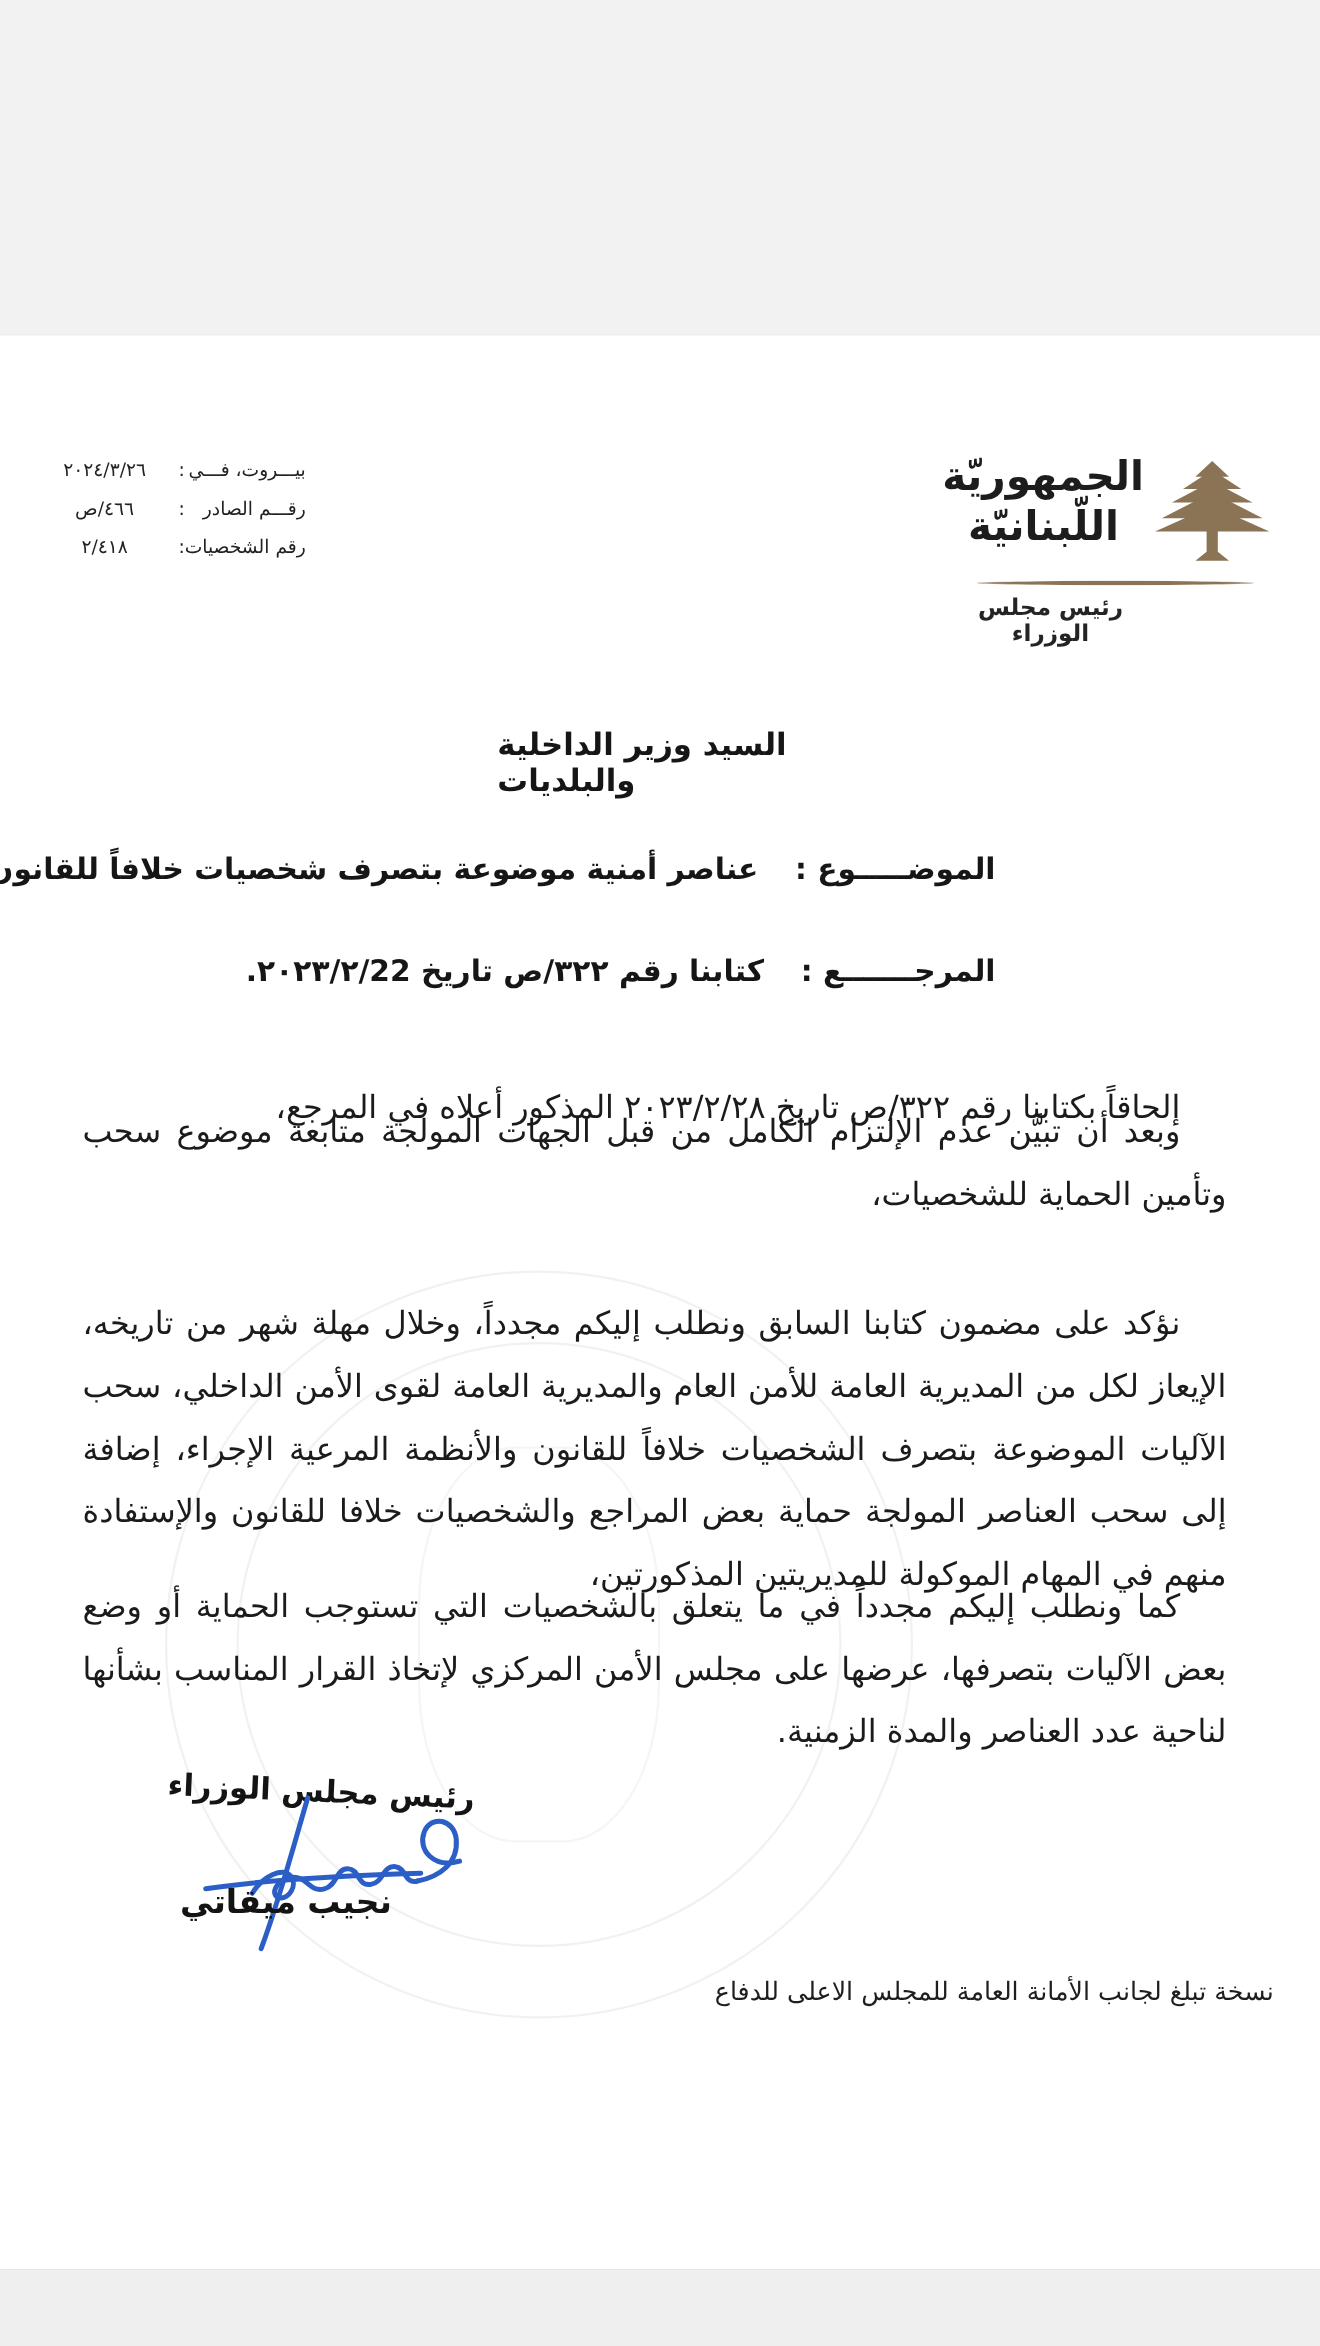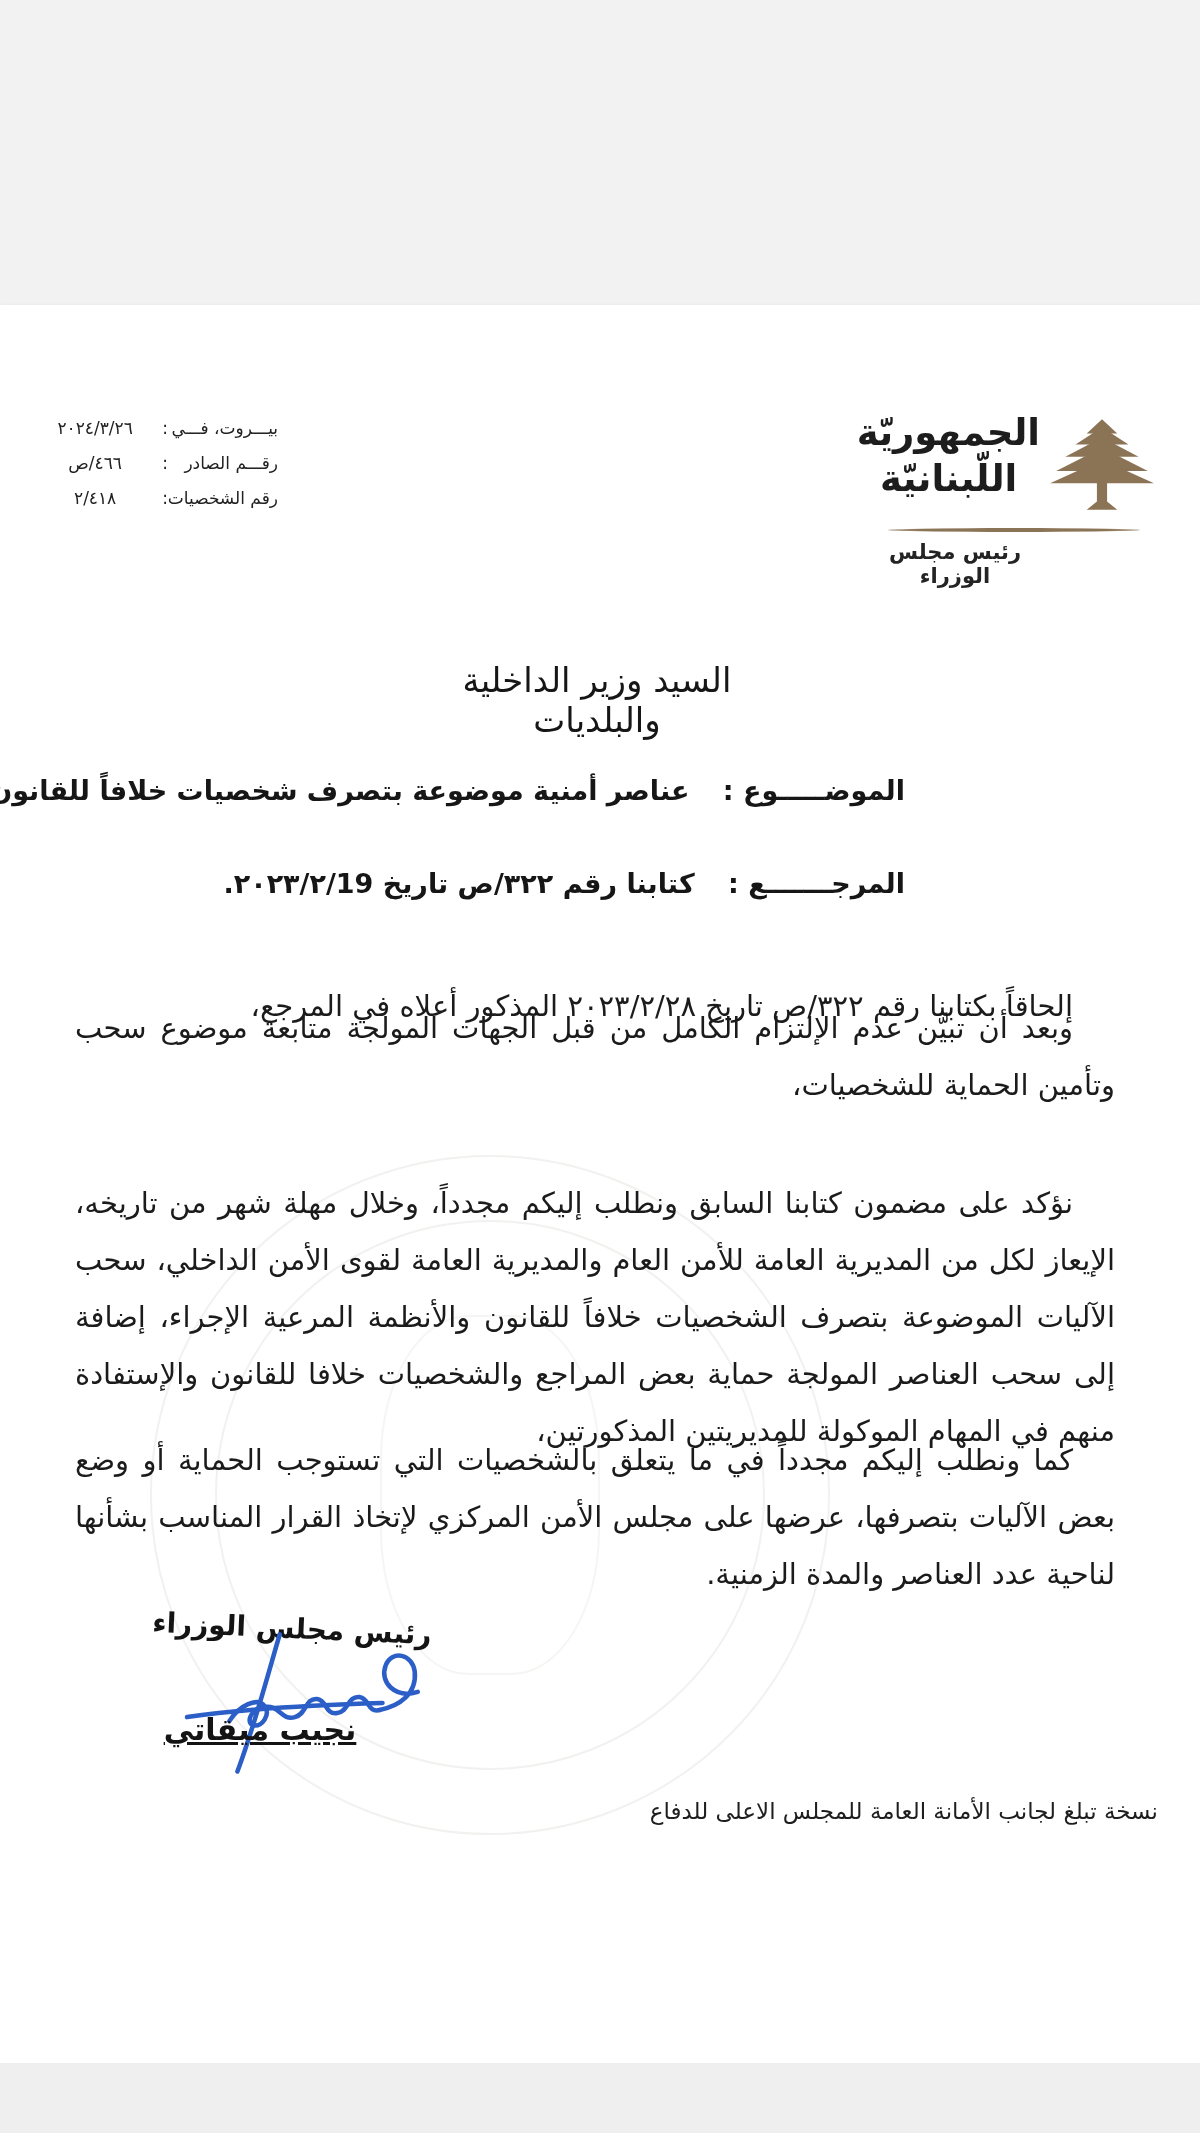--- a/index.html
+++ b/index.html
@@ -27,40 +27,40 @@
   .logo{position:absolute;left:878px;top:402px;width:302px;height:180px;}
   .calli{position:absolute;right:140px;top:8px;width:160px;text-align:left;direction:rtl;
          font-weight:bold;font-size:37px;line-height:46px;color:#1d1d1d;}
   .cedar{position:absolute;right:22px;top:14px;width:112px;height:102px;}
   .logo-divider{position:absolute;right:40px;top:126px;width:252px;height:4px;border-radius:50%;
         background:radial-gradient(ellipse at center, #8b7355 0%, #8b7355 55%, rgba(139,115,85,0) 100%);}
   .office{position:absolute;right:140px;top:138px;width:170px;text-align:center;direction:rtl;
           font-weight:bold;font-size:21px;color:#242424;}
 
   
-  .addressee{position:absolute;left:452px;top:660px;width:290px;text-align:center;direction:rtl;
-             font-weight:normal;font-size:34px;color:#161616;}
+  .addressee{position:absolute;left:452px;top:660px;width:290px;text-align:left;direction:rtl;
+             font-weight:bold;font-size:28px;color:#161616;}
   .subj,.ref{position:absolute;direction:rtl;font-weight:bold;font-size:27px;color:#161616;white-space:nowrap;}
   .subj{right:295px;top:775px;}
   .ref{right:295px;top:868px;}
   .label-gap{margin-left:24px;}
 
   .para{position:absolute;left:75px;width:1040px;direction:rtl;text-align:justify;
         font-size:29px;line-height:57px;color:#1b1b1b;text-indent:42px;margin:0;}
   .p1{top:978px;}
   .p2{top:1000px;}
   .p3{top:1175px;}
   .p4{top:1432px;}
 
   
   .sig-title{position:absolute;left:142px;top:1612px;width:300px;text-align:center;direction:rtl;
              font-weight:bold;font-size:28px;color:#141414;transform:rotate(2.5deg);}
   .sig-ink{position:absolute;left:183px;top:1632px;width:262px;height:142px;overflow:visible;}
   .sig-name{position:absolute;left:150px;top:1712px;width:220px;text-align:center;direction:rtl;
-            font-weight:bold;font-size:30px;color:#141414;text-decoration:underline;}
+            font-weight:bold;font-size:30px;color:#141414;}
 
   .copy-note{position:absolute;right:42px;top:1798px;direction:rtl;font-size:23px;color:#1e1e1e;white-space:nowrap;}
 </style>
 </head>
 <body>
 
 <div id="stage">
 
   <div class="band-top"></div>
 
@@ -109,21 +109,21 @@
 
   <div class="addressee">السيد وزير الداخلية والبلديات</div>
 
   <div class="subj">
     <span class="label-gap">الموضـــــوع :</span>
     <span>عناصر أمنية موضوعة بتصرف شخصيات خلافاً للقانون.</span>
   </div>
 
   <div class="ref">
     <span class="label-gap">المرجـــــــع :</span>
-    <span>كتابنا رقم ٣٢٢/ص تاريخ ٢٠٢٣/٢/19.</span>
+    <span>كتابنا رقم ٣٢٢/ص تاريخ ٢٠٢٣/٢/22.</span>
   </div>
 
   <p class="para p1">إلحاقاً بكتابنا رقم ٣٢٢/ص تاريخ ٢٠٢٣/٢/٢٨ المذكور أعلاه في المرجع،</p>
   <p class="para p2">وبعد أن تبيَّن عدم الإلتزام الكامل من قبل الجهات المولجة متابعة موضوع سحب وتأمين الحماية للشخصيات،</p>
   <p class="para p3">نؤكد على مضمون كتابنا السابق ونطلب إليكم مجدداً، وخلال مهلة شهر من تاريخه، الإيعاز لكل من المديرية العامة للأمن العام والمديرية العامة لقوى الأمن الداخلي، سحب الآليات الموضوعة بتصرف الشخصيات خلافاً للقانون والأنظمة المرعية الإجراء، إضافة إلى سحب العناصر المولجة حماية بعض المراجع والشخصيات خلافا للقانون والإستفادة منهم في المهام الموكولة للمديريتين المذكورتين،</p>
   <p class="para p4">كما ونطلب إليكم مجدداً في ما يتعلق بالشخصيات التي تستوجب الحماية أو وضع بعض الآليات بتصرفها، عرضها على مجلس الأمن المركزي لإتخاذ القرار المناسب بشأنها لناحية عدد العناصر والمدة الزمنية.</p>
 
   <div class="sig-title">رئيس مجلس الوزراء</div>
   <svg class="sig-ink" viewBox="0 0 260 140" aria-hidden="true">
     <g fill="none" stroke="#2b5ec6" stroke-width="4.5" stroke-linecap="round" stroke-linejoin="round">

